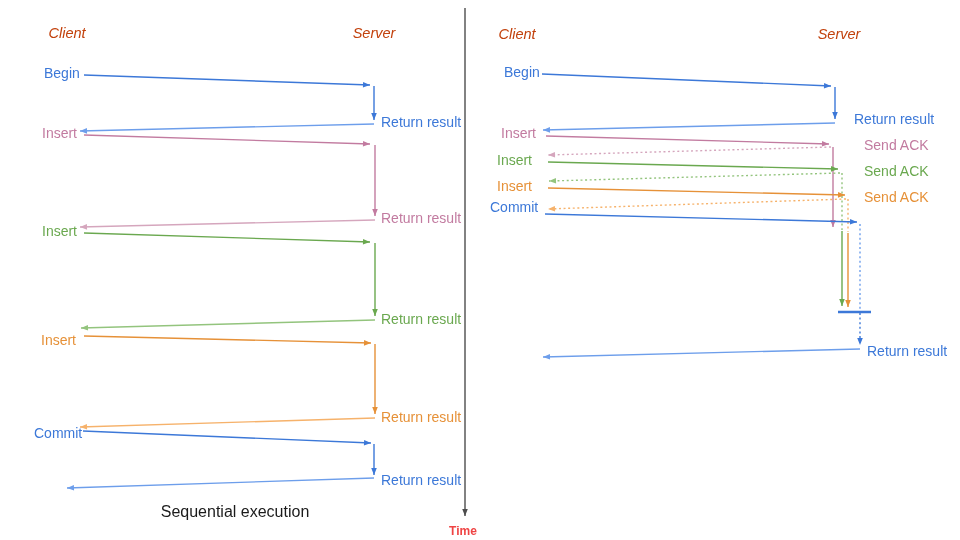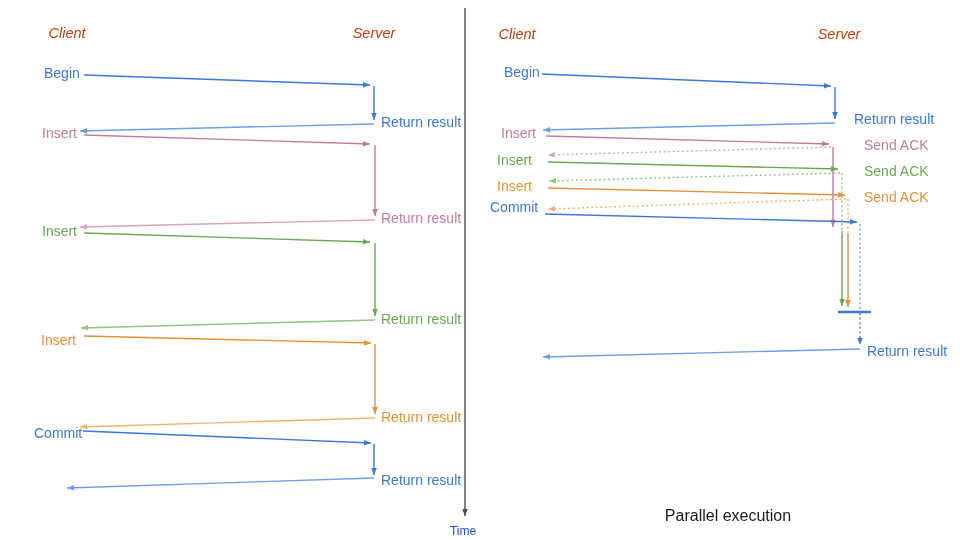--- a/index.html
+++ b/index.html
@@ -16,22 +16,22 @@
   #seq-server{left:374px;top:33px}
   #par-client{left:517px;top:34px}
   #par-server{left:839px;top:34px}
   .ptitle{
     position:absolute;font-size:16px;color:#1b1b1b;
     transform:translate(-50%,-50%);white-space:nowrap;
   }
   #seq-title{left:235px;top:512px}
   #par-title{left:728px;top:516px}
   .time{
-    position:absolute;font-size:12px;color:#1d4ed8;
-    transform:translate(-50%,-50%);left:463px;top:531px;white-space:nowrap;
+    position:absolute;font-size:12px;color:#ef4444;
+    transform:translate(-50%,-50%);left:463px;top:531px;white-space:nowrap;font-weight:bold;
   }
   .lbl{position:absolute;font-size:14px;white-space:nowrap;transform:translateY(-50%);}
 </style>
 </head>
 <body>
 
 <div id="diagram">
   <svg id="arrows-svg" width="960" height="540" viewBox="0 0 960 540">
       <g>
         <line x1="84" y1="75" x2="370" y2="85" stroke="#3c78d8" stroke-width="1.4"></line>
@@ -191,16 +191,16 @@
       <div class="lbl" style="left: 864px; top: 171px; color: rgb(106, 168, 79);">Send ACK</div>
       <div class="lbl" style="left: 864px; top: 197px; color: rgb(230, 145, 56);">Send ACK</div>
       <div class="lbl" style="left: 867px; top: 351px; color: rgb(60, 120, 216);">Return result</div>
     </div>
 
   <div class="hdr" id="seq-client">Client</div>
   <div class="hdr" id="seq-server">Server</div>
   <div class="hdr" id="par-client">Client</div>
   <div class="hdr" id="par-server">Server</div>
 
-  <div class="ptitle" id="par-title">Parallel execution</div>
+  <div class="ptitle" id="seq-title">Sequential execution</div>
 
   <div class="time" id="time-label">Time</div>
 </div>
 
 </body></html>

